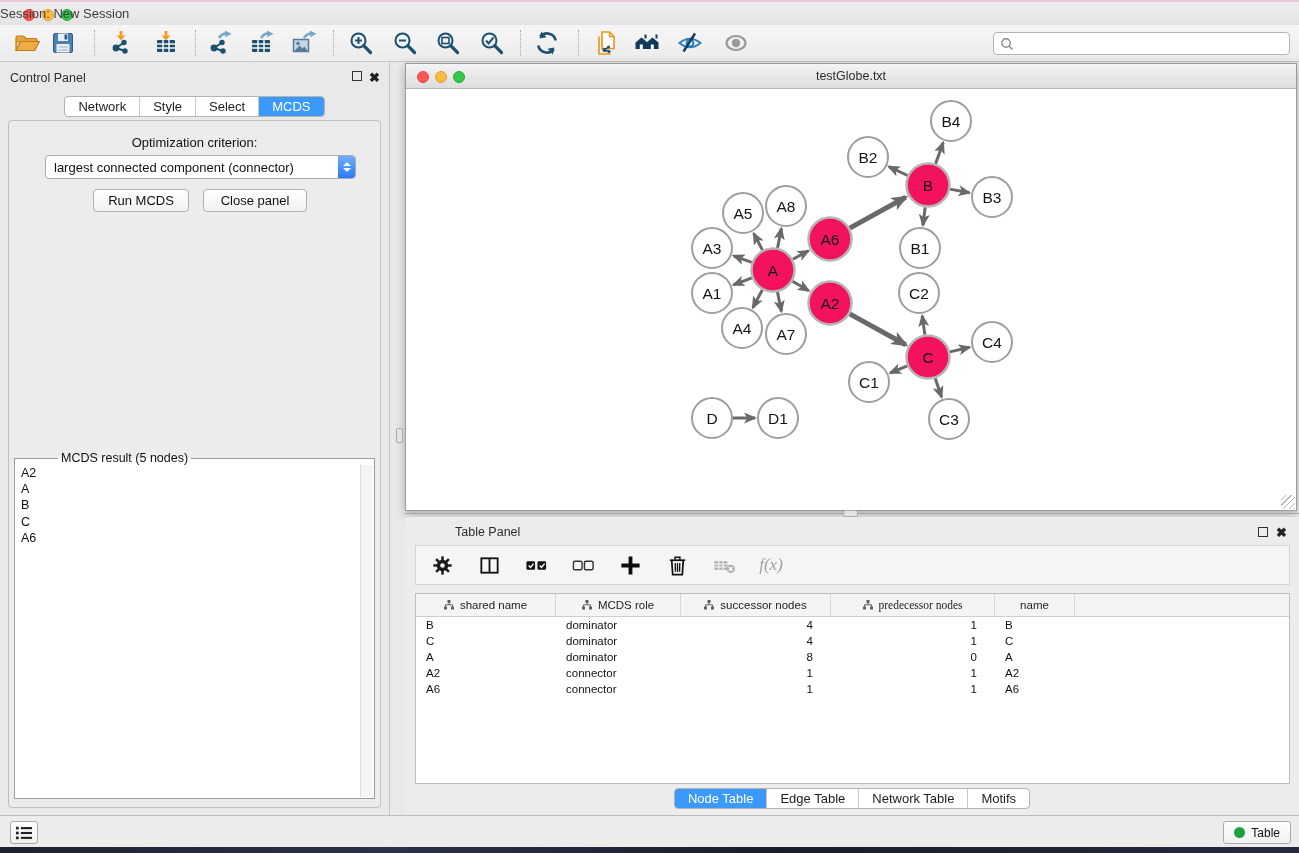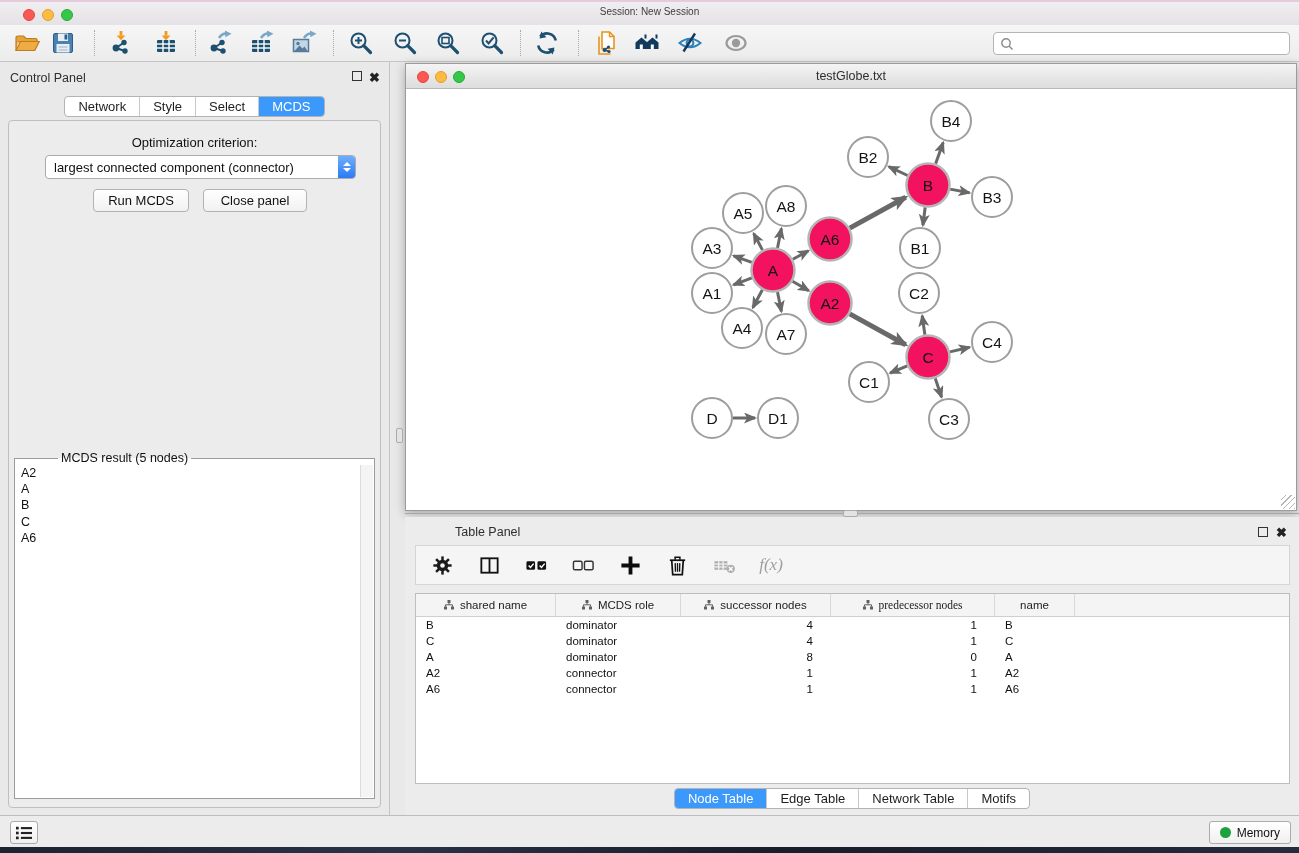--- a/index.html
+++ b/index.html
@@ -3,22 +3,22 @@
 <meta charset="utf-8">
 <style>
   * { margin:0; padding:0; box-sizing:border-box; }
   html,body { background:#555; }
   body { font-family:"Liberation Sans", sans-serif; }
   .app { position:relative; width:1299px; height:853px; background:#e9e9e9; overflow:hidden; }
 
   
   .titlebar { position:absolute; left:0; top:0; width:100%; height:25px;
     background:linear-gradient(#f0eef0,#e4e2e4); border-top:2px solid #e6cbdc; }
-  .titlebar .title { position:absolute; left:0; right:0; top:4px; text-align:center;
-    font-size:10px; color:#3e3e3e; }
+  .titlebar .title { position:absolute; left:0; right:0; top:4px; text-align:left;
+    font-size:13px; color:#3e3e3e; }
   .lights { position:absolute; left:23px; top:7px; display:flex; gap:7px; }
   .light { width:12px; height:12px; border-radius:50%; }
   .light.red { background:#fc5753; border:1px solid #df4744; }
   .light.yellow { background:#fdbc40; border:1px solid #de9f34; }
   .light.green { background:#34c84a; border:1px solid #27aa35; }
 
   
   .toolbar { position:absolute; left:0; top:25px; width:100%; height:37px;
     background:linear-gradient(#f6f6f6,#ececec); border-bottom:1px solid #c6c6c6; }
   .tb-btn { position:absolute; top:3px; width:36px; height:30px; display:flex;
@@ -637,17 +637,17 @@
         </g>
         <g stroke="#222" stroke-width="2.4">
           <line x1="6.5" y1="3.5" x2="19" y2="3.5"></line>
             <line x1="6.5" y1="9" x2="19" y2="9"></line>
             <line x1="6.5" y1="14.5" x2="19" y2="14.5"></line>
         </g>
       </svg>
     </div>
     <div class="memory-btn">
       <div class="mem-dot" id="mem-dot" style="background: rgb(29, 161, 60);"></div>
-      <span>Memory</span>
+      <span>Table</span>
     </div>
   </div>
   <div class="desktop-strip"></div>
 </div>
 
 </body></html>

